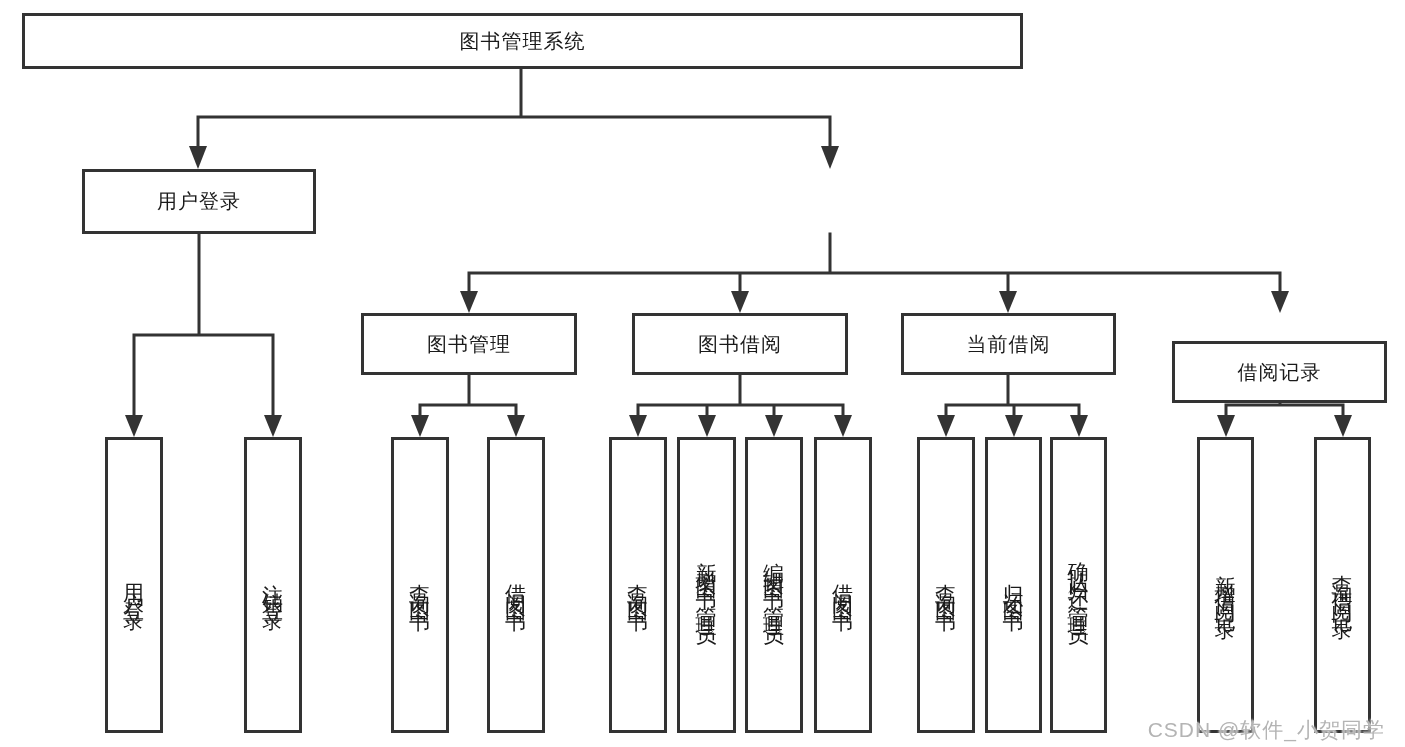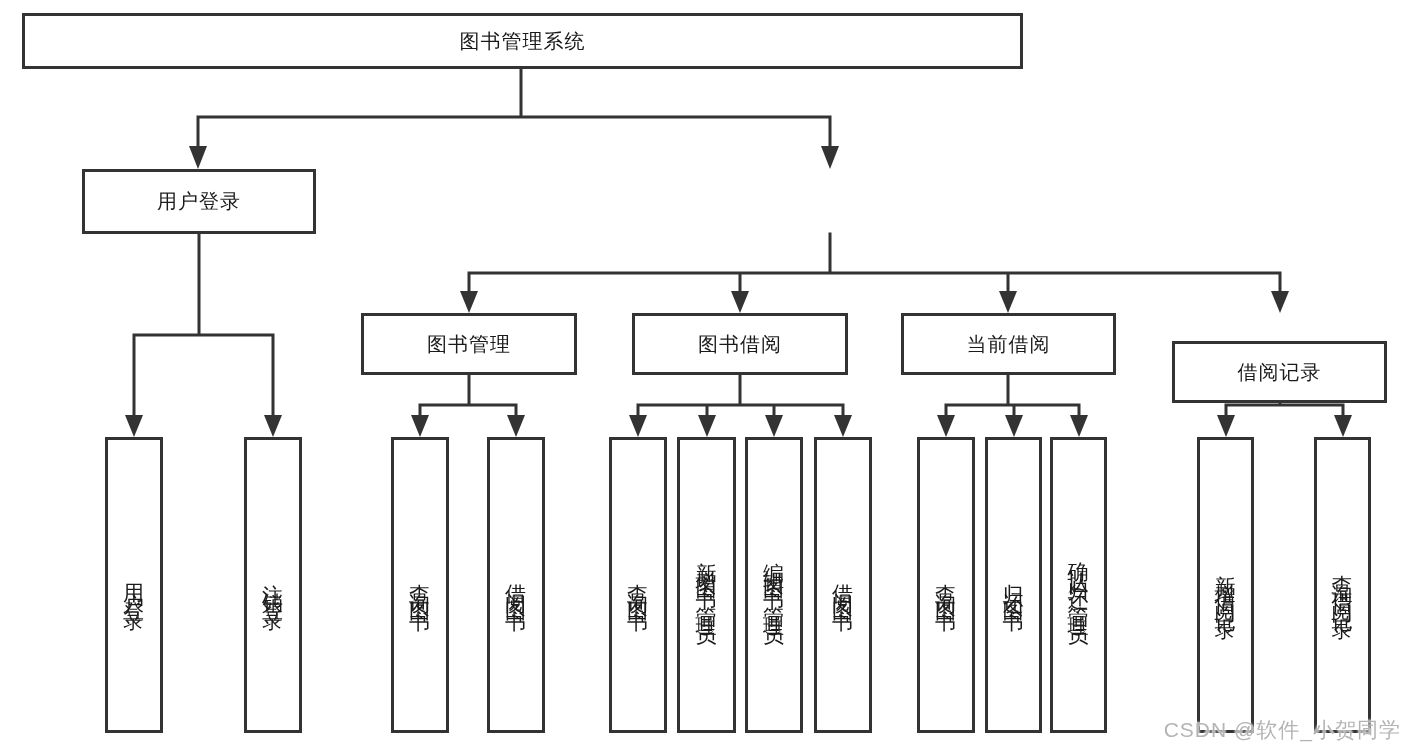--- a/index.html
+++ b/index.html
@@ -41,21 +41,21 @@
   }
   .node.v {
     writing-mode: vertical-rl;
     text-orientation: mixed;
     font-size: 21px;
     letter-spacing: 9px;
     line-height: 1;
   }
   .watermark {
     position: absolute;
-    right: 4px;
+    right: 20px;
     bottom: 3px;
     font-size: 21px;
     color: var(--watermark);
     letter-spacing: 1px;
     text-shadow: 1px 1px 2px rgba(255,255,255,0.95), -1px -1px 2px rgba(255,255,255,0.95);
     z-index: 5;
     white-space: nowrap;
   }
 </style>
 </head>

